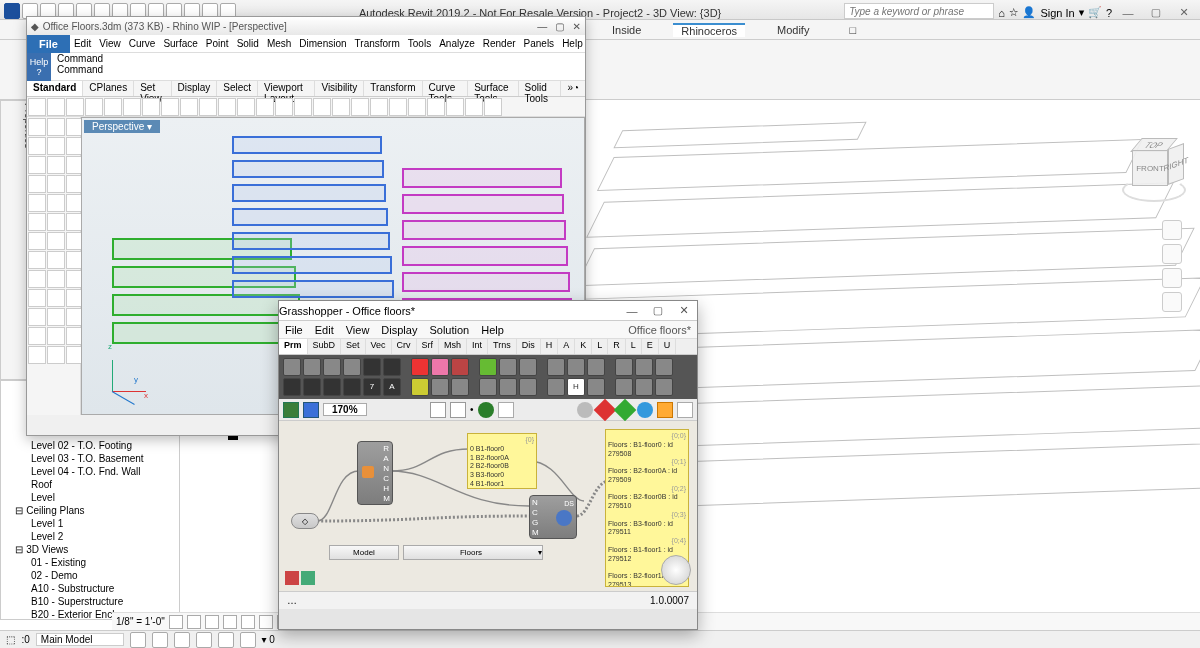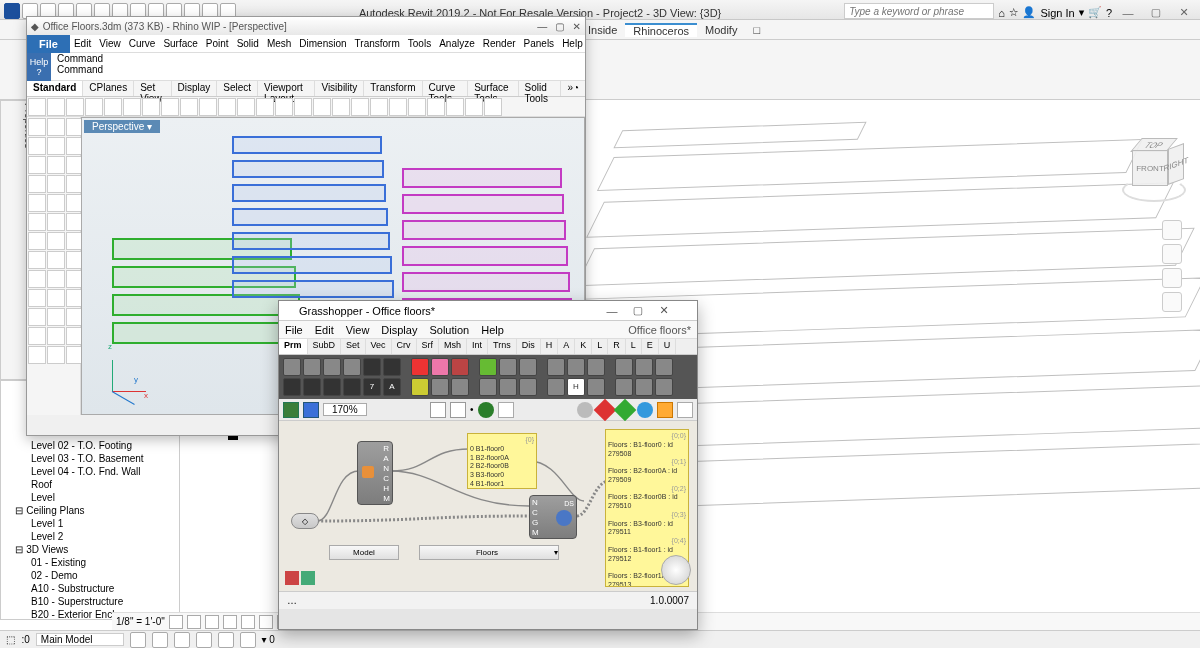--- a/index.html
+++ b/index.html
@@ -8,21 +8,21 @@
 
 .revit-titlebar { height: 20px; background: linear-gradient(#f5f5f5,#e6e6e6); display: flex; align-items: flex-end; border-bottom: 1px solid #c8c8c8; }
 .revit-titlebar .qat { display: flex; gap: 2px; padding-left: 4px; }
 .icon-sm { width: 16px; height: 16px; display: inline-block; border: 1px solid #aaa; border-radius: 2px; background: #fff; }
 .revit-titlebar .title-center { flex: 1; text-align: center; color: #333; }
 .revit-titlebar .search { width: 150px; height: 16px; border: 1px solid #ccc; font-size: 10px; font-style: italic; color: #888; padding: 0 4px; }
 .revit-titlebar .right-icons { display: flex; gap: 4px; align-items: center; padding: 0 4px; }
 .win-btn { width: 24px; text-align: center; color: #666; }
 
 .revit-ribbon-tabs { height: 20px; background: #f5f5f5; border-bottom: 1px solid #ccc; display: flex; align-items: center; font-size: 11px; }
-.ribbon-tab { padding: 0 8px; color: #333; cursor: default; }
+.ribbon-tab { padding: 0 8px; color: #333; cursor: default; margin-left: 24px; }
 .ribbon-tab.active { background: #fff; border-top: 2px solid #3b8ed0; }
 .file-tab { background: #2d6fb5; color: #fff; padding: 3px 12px; font-weight: bold; }
 
 .revit-ribbon-body { height: 60px; background: #f5f5f5; border-bottom: 1px solid #ccc; }
 
 .properties-panel { position: absolute; left: 0; top: 100px; width: 35px; height: 280px; background: #f5f5f5; border: 1px solid #ccc; writing-mode: vertical-rl; font-size: 10px; overflow: hidden;}
 .properties-panel div { padding: 2px 0; color: #333;}
 
 .project-browser { position: absolute; left: 0; top: 380px; width: 180px; height: 240px; background: #fff; border: 1px solid #ccc; font-size: 10px; overflow: hidden; }
 .project-browser .item { padding: 1px 0 1px 30px; white-space: nowrap; }
@@ -78,35 +78,35 @@
 .rhino-viewport .axes .y { position:absolute; left:10px; bottom:6px; width:26px; height:1px; background:#27c; transform-origin:left; transform:rotate(30deg);}
 
 .bldg { position:absolute; }
 .bldg .slab { position:absolute; left:0; border-style:solid; border-width:2px; }
 .bldg.green .slab { border-color:#2fae2f; background:rgba(180,230,180,0.3);}
 .bldg.blue .slab { border-color:#3a6fd8; background:rgba(180,200,240,0.25);}
 .bldg.magenta .slab { border-color:#c33bc3; background:rgba(230,180,230,0.25);}
 
 
 .gh-window { position: absolute; left: 278px; top: 300px; width: 420px; height: 330px; background: #e5e5e5; border: 1px solid #888; box-shadow: 0 6px 16px rgba(0,0,0,0.3); z-index: 30; }
-.gh-title { height: 20px; background: #fff; display:flex; align-items:center; padding:0 20px; font-size:11px; border-bottom:1px solid #ccc;}
+.gh-title { height: 20px; background: #fff; display:flex; align-items:center; padding:0 0; font-size:11px; border-bottom:1px solid #ccc;}
 .gh-title .spacer { flex:1;}
 .gh-title .wbtn { width:26px; text-align:center; color:#555;}
 .gh-menu { height:18px; background:#f8f8f8; font-size:11px; display:flex; align-items:center; padding:0 6px; gap:12px; border-bottom:1px solid #ddd;}
 .gh-menu .doc { margin-left:auto; color:#555;}
 .gh-tabs { height:16px; background:#efefef; display:flex; font-size:9px; border-bottom:1px solid #ccc;}
 .gh-tabs span { padding:1px 5px; border-right:1px solid #ddd;}
 .gh-tabs .active { background:#fff; font-weight:bold;}
 .gh-components { background:#555; color:#fff; padding:2px; }
 .gh-components .row { display:flex; gap:2px; padding:1px 2px;}
 .gh-components .cmp { width:18px; height:18px; background:#888; border:1px solid #444; border-radius:2px;}
 .gh-components .cat-row { display:flex; background:#444; font-size:8px; text-align:center;}
 .gh-components .cat-row span { flex:1; padding:1px; border-right:1px solid #333;}
 .gh-toolbar { height:22px; background:#ececec; border-bottom:1px solid #ccc; display:flex; align-items:center; padding:0 4px; gap:4px; font-size:10px;}
-.gh-toolbar .zoom-box { border:1px solid #aaa; background:#fff; padding:0 8px;}
+.gh-toolbar .zoom-box { border:1px solid #aaa; background:#fff; padding:0 8px;font-weight:bold;}
 .gh-toolbar .tb-icon { width:16px; height:16px;}
 .gh-toolbar .flex-spacer{flex:1;}
 .gh-canvas { position:relative; flex:1; background:#ece9e1; height:170px; overflow:hidden;}
 .gh-status { height:18px; background:#f2f2f2; border-top:1px solid #ccc; display:flex; align-items:center; justify-content:space-between; padding:0 8px; font-size:10px;}
 
 .gh-comp { position:absolute; background:linear-gradient(#9e9e9e,#7d7d7d); border:1px solid #555; border-radius:4px; font-size:8px; color:#fff;}
 .gh-panel { position:absolute; background:#fff79a; border:1px solid #c9b23b; font-size:7px; color:#333; padding:2px; overflow:hidden; line-height:1.25;}
 .gh-param { position:absolute; background:linear-gradient(#e0e0e0,#c8c8c8); border:1px solid #888; border-radius:8px; font-size:8px; display:flex; align-items:center; justify-content:center;}
 .gh-slider-lbl { position:absolute; background:linear-gradient(#f8f8f8,#e0e0e0); border:1px solid #aaa; font-size:8px; text-align:center; padding:2px 0;}
 .gh-wire { position:absolute; pointer-events:none;}
@@ -601,21 +601,21 @@
       <div style="text-align:right;color:#999;">{0;3}</div>
       <div>Floors : B3-floor0 : id 279511</div>
       <div style="text-align:right;color:#999;">{0;4}</div>
       <div>Floors : B1-floor1 : id 279512</div>
       <div style="text-align:right;color:#999;">{0;5}</div>
       <div>Floors : B2-floor1A : id 279513</div>
 
     </div>
 
     <div class="gh-slider-lbl" style="left:50px; top:124px; width:70px;">Model</div>
-    <div class="gh-slider-lbl" style="left:140px; top:124px; width:140px;"><span>Floors</span> <span style="float:right;">▾</span></div>
+    <div class="gh-slider-lbl" style="left:124px; top:124px; width:140px;"><span>Floors</span> <span style="float:right;">▾</span></div>
 
     <div style="position:absolute;left:6px;bottom:6px;display:flex;gap:2px;">
       <span class="tb-icon" style="background:#c44;width:14px;height:14px;"></span>
       <span class="tb-icon" style="background:#4a7;width:14px;height:14px;"></span>
     </div>
     <div class="gh-compass"></div>
   </div>
   <div class="gh-status">
     <span>…</span>
     <span>1.0.0007</span>

